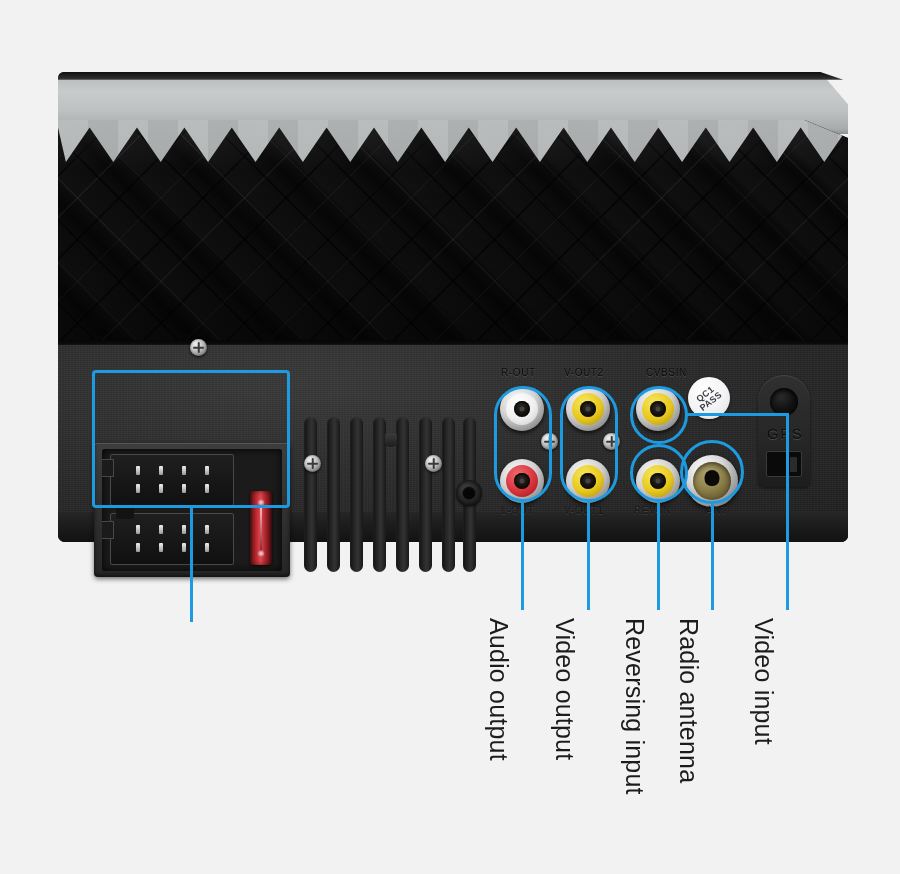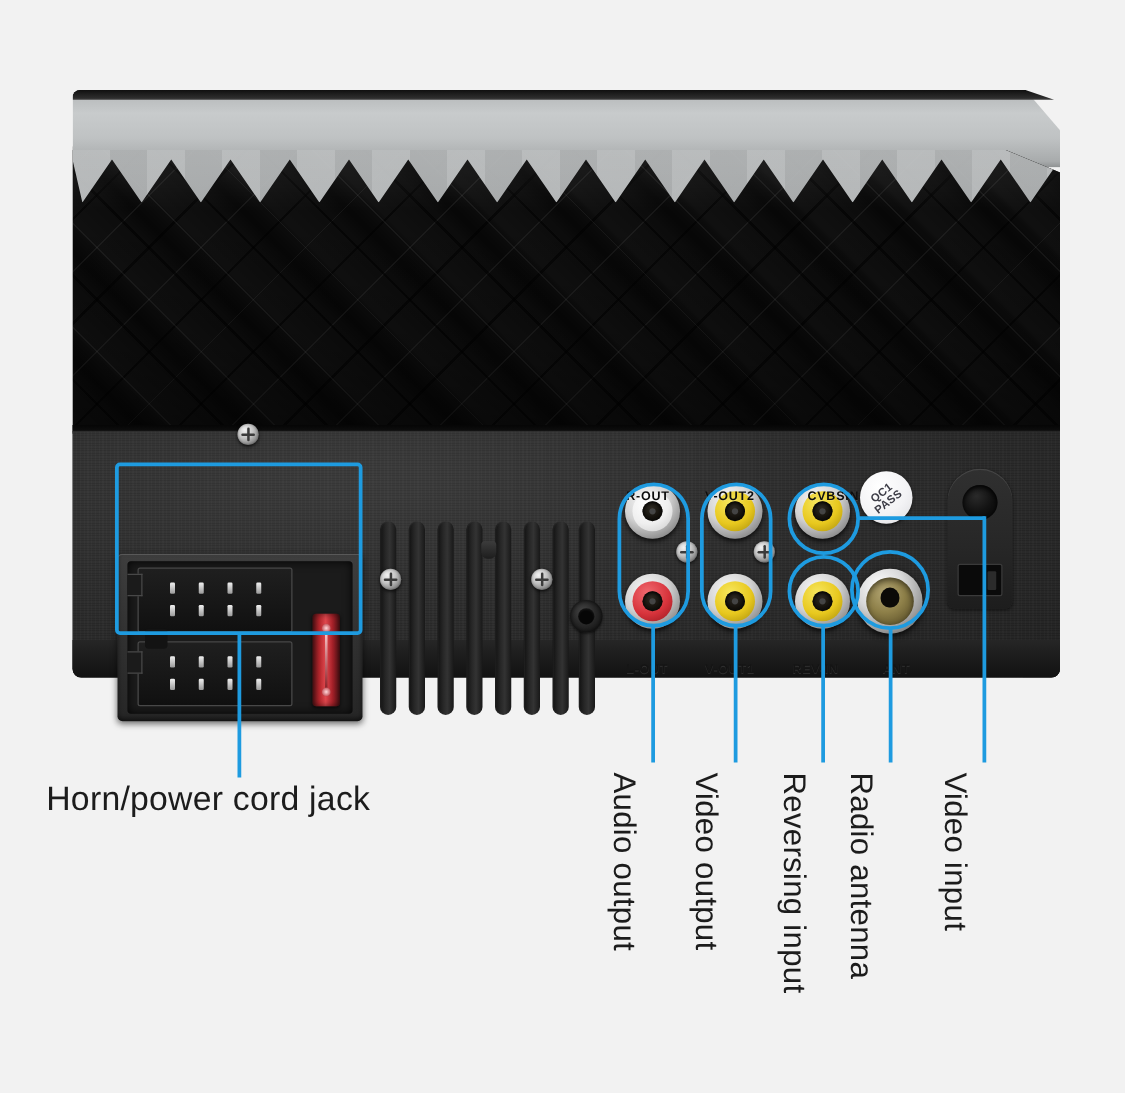--- a/index.html
+++ b/index.html
@@ -348,27 +348,26 @@
   .gps-slot::after {
     content: ""; position: absolute; right: 4px; top: 5px;
     width: 7px; height: 15px; background: #2b2b2b; border-radius: 1px;
   }
 
   
   .emboss {
     position: absolute;
     font-family: "Liberation Sans", sans-serif;
     font-size: 10px;
-    font-weight: 700;
+    font-weight: 400;
     letter-spacing: .6px;
     color: #0d0d0d;
     text-shadow: 0 1px 0 rgba(255,255,255,.13);
     white-space: nowrap;
     user-select: none;
-    margin-top: 25px;
   }
   .emboss.faint { color: #141414; opacity: .85; }
   .emboss.gps-text {
     font-size: 15px; letter-spacing: 1.5px;
     color: #0e0e0e;
     text-shadow: 0 1px 0 rgba(255,255,255,.16);
   }
 
   
   .qc-sticker {
@@ -606,21 +605,20 @@
   <div class="cal-line cal-v" style="left:786px; top:413px; height:197px;"></div>
 
   <div class="cal-line cal-v" style="left:521px; top:500px; height:110px;"></div>
 
   <div class="cal-line cal-v" style="left:587px; top:500px; height:110px;"></div>
 
   <div class="cal-line cal-v" style="left:657px; top:500px; height:110px;"></div>
 
   <div class="cal-line cal-v" style="left:711px; top:502px; height:108px;"></div>
 
-  <div class="label-h" style="left:37px; top:624px;">Horn/power cord jack</div>
 
   <div class="label-v" style="left:513px; top:618px;">Audio output</div>
   <div class="label-v" style="left:579px; top:618px;">Video output</div>
   <div class="label-v" style="left:649px; top:618px;">Reversing input</div>
   <div class="label-v" style="left:703px; top:618px;">Radio antenna</div>
   <div class="label-v" style="left:778px; top:618px;">Video input</div>
 
 </div>
 
 </body></html>

